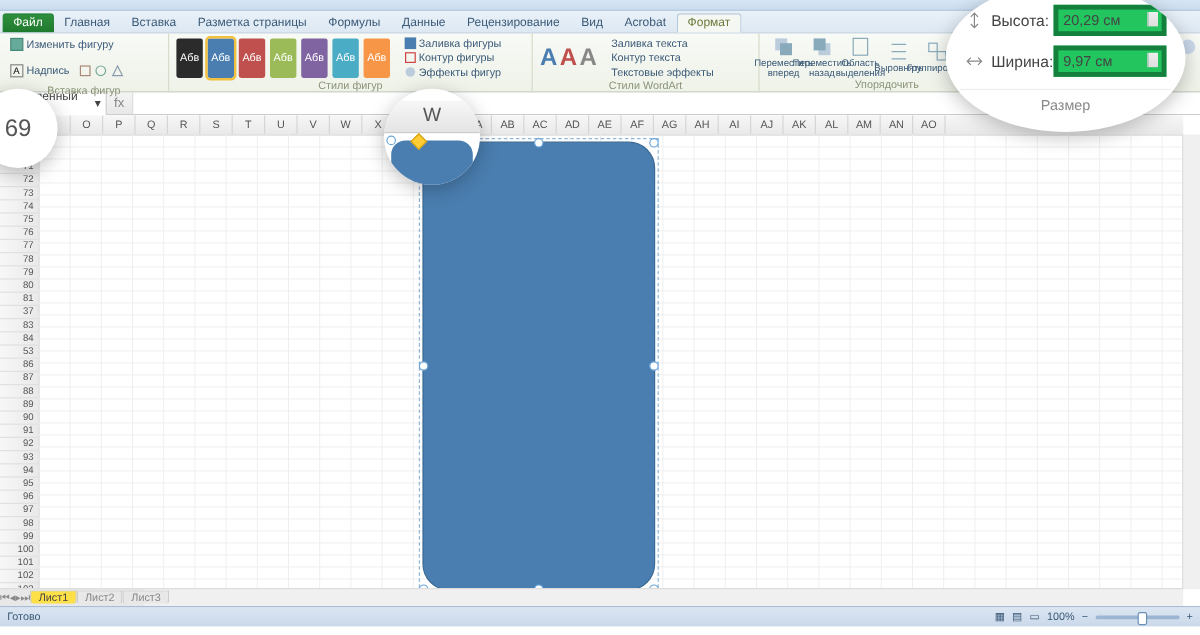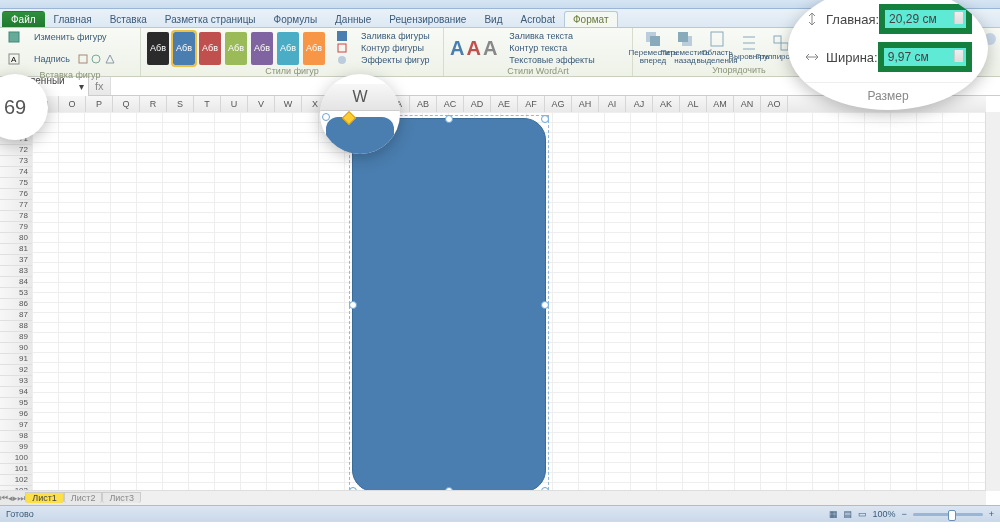--- a/index.html
+++ b/index.html
@@ -5,21 +5,21 @@
 html,body{margin:0;padding:0;width:1000px;height:529px;font-family:"Segoe UI",Tahoma,sans-serif;font-size:11px;color:#444;background:#fff;overflow:hidden}
 .titlebar{height:8px;background:linear-gradient(#d6e5f3,#cadcee);border-bottom:1px solid #9ab6d4}
 .tabs{height:18px;background:linear-gradient(#e9f1f8,#dde8f3);display:flex;align-items:flex-end;padding-left:0;border-bottom:1px solid #b6c9da}
 .tab{padding:2px 8px;font-size:10px;color:#3b5a78;cursor:pointer;border:1px solid transparent;border-bottom:none}
 .tab.file{background:linear-gradient(#2f8f3e,#1f7a2e);color:#fff;border-radius:3px 3px 0 0;margin-left:2px}
 .tab.active{background:#f5f7f2;border-color:#b6c9da;border-radius:3px 3px 0 0;color:#6a7a3a}
 .ribbon{height:48px;background:linear-gradient(#f8faf6,#eef2e8);border-bottom:1px solid #c8d0c0;display:flex;position:relative}
 .rgroup{border-right:1px solid #d6ddcc;padding:2px 6px 0 6px;display:flex;flex-direction:column;justify-content:space-between}
 .rlabel{font-size:9px;color:#8a9478;text-align:center;padding-bottom:1px}
 .btns{display:flex;gap:4px;align-items:center;flex:1}
-.smallbtn{font-size:9px;color:#3b5a78;padding:1px 2px;display:flex;align-items:center;gap:14px;white-space:nowrap}
+.smallbtn{font-size:9px;color:#3b5a78;padding:1px 2px;display:flex;align-items:center;gap:2px;white-space:nowrap}
 .styleswatch{width:22px;height:33px;border-radius:2px;display:flex;align-items:center;justify-content:center;font-size:9px;color:#fff}
 .bigbtn{width:28px;display:flex;flex-direction:column;align-items:center;font-size:8px;color:#3b5a78;text-align:center;line-height:1}
 .bigbtn .ic{width:18px;height:18px;margin-bottom:1px}
 .namebox{height:18px;background:linear-gradient(#f4f4f4,#e8e8e8);border-bottom:1px solid #ccc;display:flex;align-items:center}
 .namebox .nb{width:80px;border-right:1px solid #ccc;padding:0 4px;font-size:10px;background:#fff;display:flex;justify-content:space-between;align-items:center}
 .namebox .fx{padding:0 6px;color:#888}
 .sheet{position:relative;height:409px;overflow:hidden;background:#fff}
 .colhdr{position:absolute;top:0;left:32px;right:14px;height:16px;background:linear-gradient(#f7f7f7,#e9e9e9);border-bottom:1px solid #ccc;display:flex}
 .colhdr div{width:26px;border-right:1px solid #d6d6d6;text-align:center;font-size:9px;color:#555;line-height:16px}
 .rowhdr{position:absolute;top:16px;left:0;width:32px;bottom:14px;background:linear-gradient(90deg,#f7f7f7,#e9e9e9);border-right:1px solid #ccc}
@@ -40,21 +40,21 @@
 .zslider{width:70px;height:3px;background:#9ab6d4;border-radius:2px;position:relative}
 .zslider::after{content:"";position:absolute;left:50%;top:-3px;width:6px;height:9px;background:#fff;border:1px solid #6a8fb5;border-radius:2px}
 .lens{position:absolute;border-radius:50%;background:#fff;box-shadow:0 4px 16px rgba(0,0,0,.25);overflow:hidden}
 .lens1{top:74px;left:-18px;width:66px;height:66px;display:flex;align-items:center;justify-content:center;font-size:20px;color:#555}
 .lens2{top:74px;left:320px;width:80px;height:80px}
 .lens2 .hdrW{background:linear-gradient(#f7f7f7,#e4e4e4);border-bottom:1px solid #ccc;text-align:center;font-size:16px;line-height:26px;height:26px;margin-top:10px;color:#555}
 .lens2 .shp{margin:6px 6px 0 6px;height:40px;background:#4a7eb0;border-radius:12px 12px 0 0;position:relative}
 .lens2 .yadj{position:absolute;left:18px;top:-4px;width:8px;height:8px;background:#ffcc33;transform:rotate(45deg);border:1px solid #d4a017}
 .lens3{top:-14px;right:12px;width:200px;height:110px;padding-top:14px}
 .lens3 .row{display:flex;align-items:center;justify-content:space-between;padding:4px 16px;font-size:13px}
-.lens3 .val{border:6px solid #15803d;background:#5eead4;width:66px;padding:2px 16px 2px 4px;font-size:12px;position:relative}
+.lens3 .val{border:4px solid #15803d;background:#22c55e;width:66px;padding:2px 16px 2px 4px;font-size:12px;position:relative}
 .lens3 .val::after{content:"";position:absolute;right:3px;top:2px;width:8px;height:12px;background:linear-gradient(#eee,#ddd);border-left:1px solid #ccc}
 .lens3 .lbl{text-align:center;font-size:12px;color:#888;padding-top:6px;border-top:1px solid #eee;margin:6px 12px 0}
 .sysicons{position:absolute;top:0;right:4px;display:flex;gap:4px;align-items:center;height:22px}
 .sysicons span{width:12px;height:12px;background:#c9d8ea;border-radius:50%}
 svg{display:block}
 </style>
 </head>
 <body>
 
 <div class="titlebar"></div>
@@ -323,21 +323,21 @@
     <div class="yadj"></div>
     <div class="handle" style="left:-4px;top:-4px"></div>
   </div>
 </div>
 <div class="lens lens3">
   <div class="row">
     <span style="display:flex;align-items:center;gap:6px">
         <svg width="16" height="16">
           <path d="M8 2v12M5 5l3-3 3 3M5 11l3 3 3-3" stroke="#888" fill="none"></path>
         </svg>
-        <span>Главная:</span>
+        <span>Высота:</span>
       </span>
     <div class="val">20,29 см</div>
   </div>
   <div class="row">
     <span style="display:flex;align-items:center;gap:6px">
         <svg width="16" height="16">
           <path d="M2 8h12M5 5l-3 3 3 3M11 5l3 3-3 3" stroke="#888" fill="none"></path>
         </svg>
         <span>Ширина:</span>
       </span>

